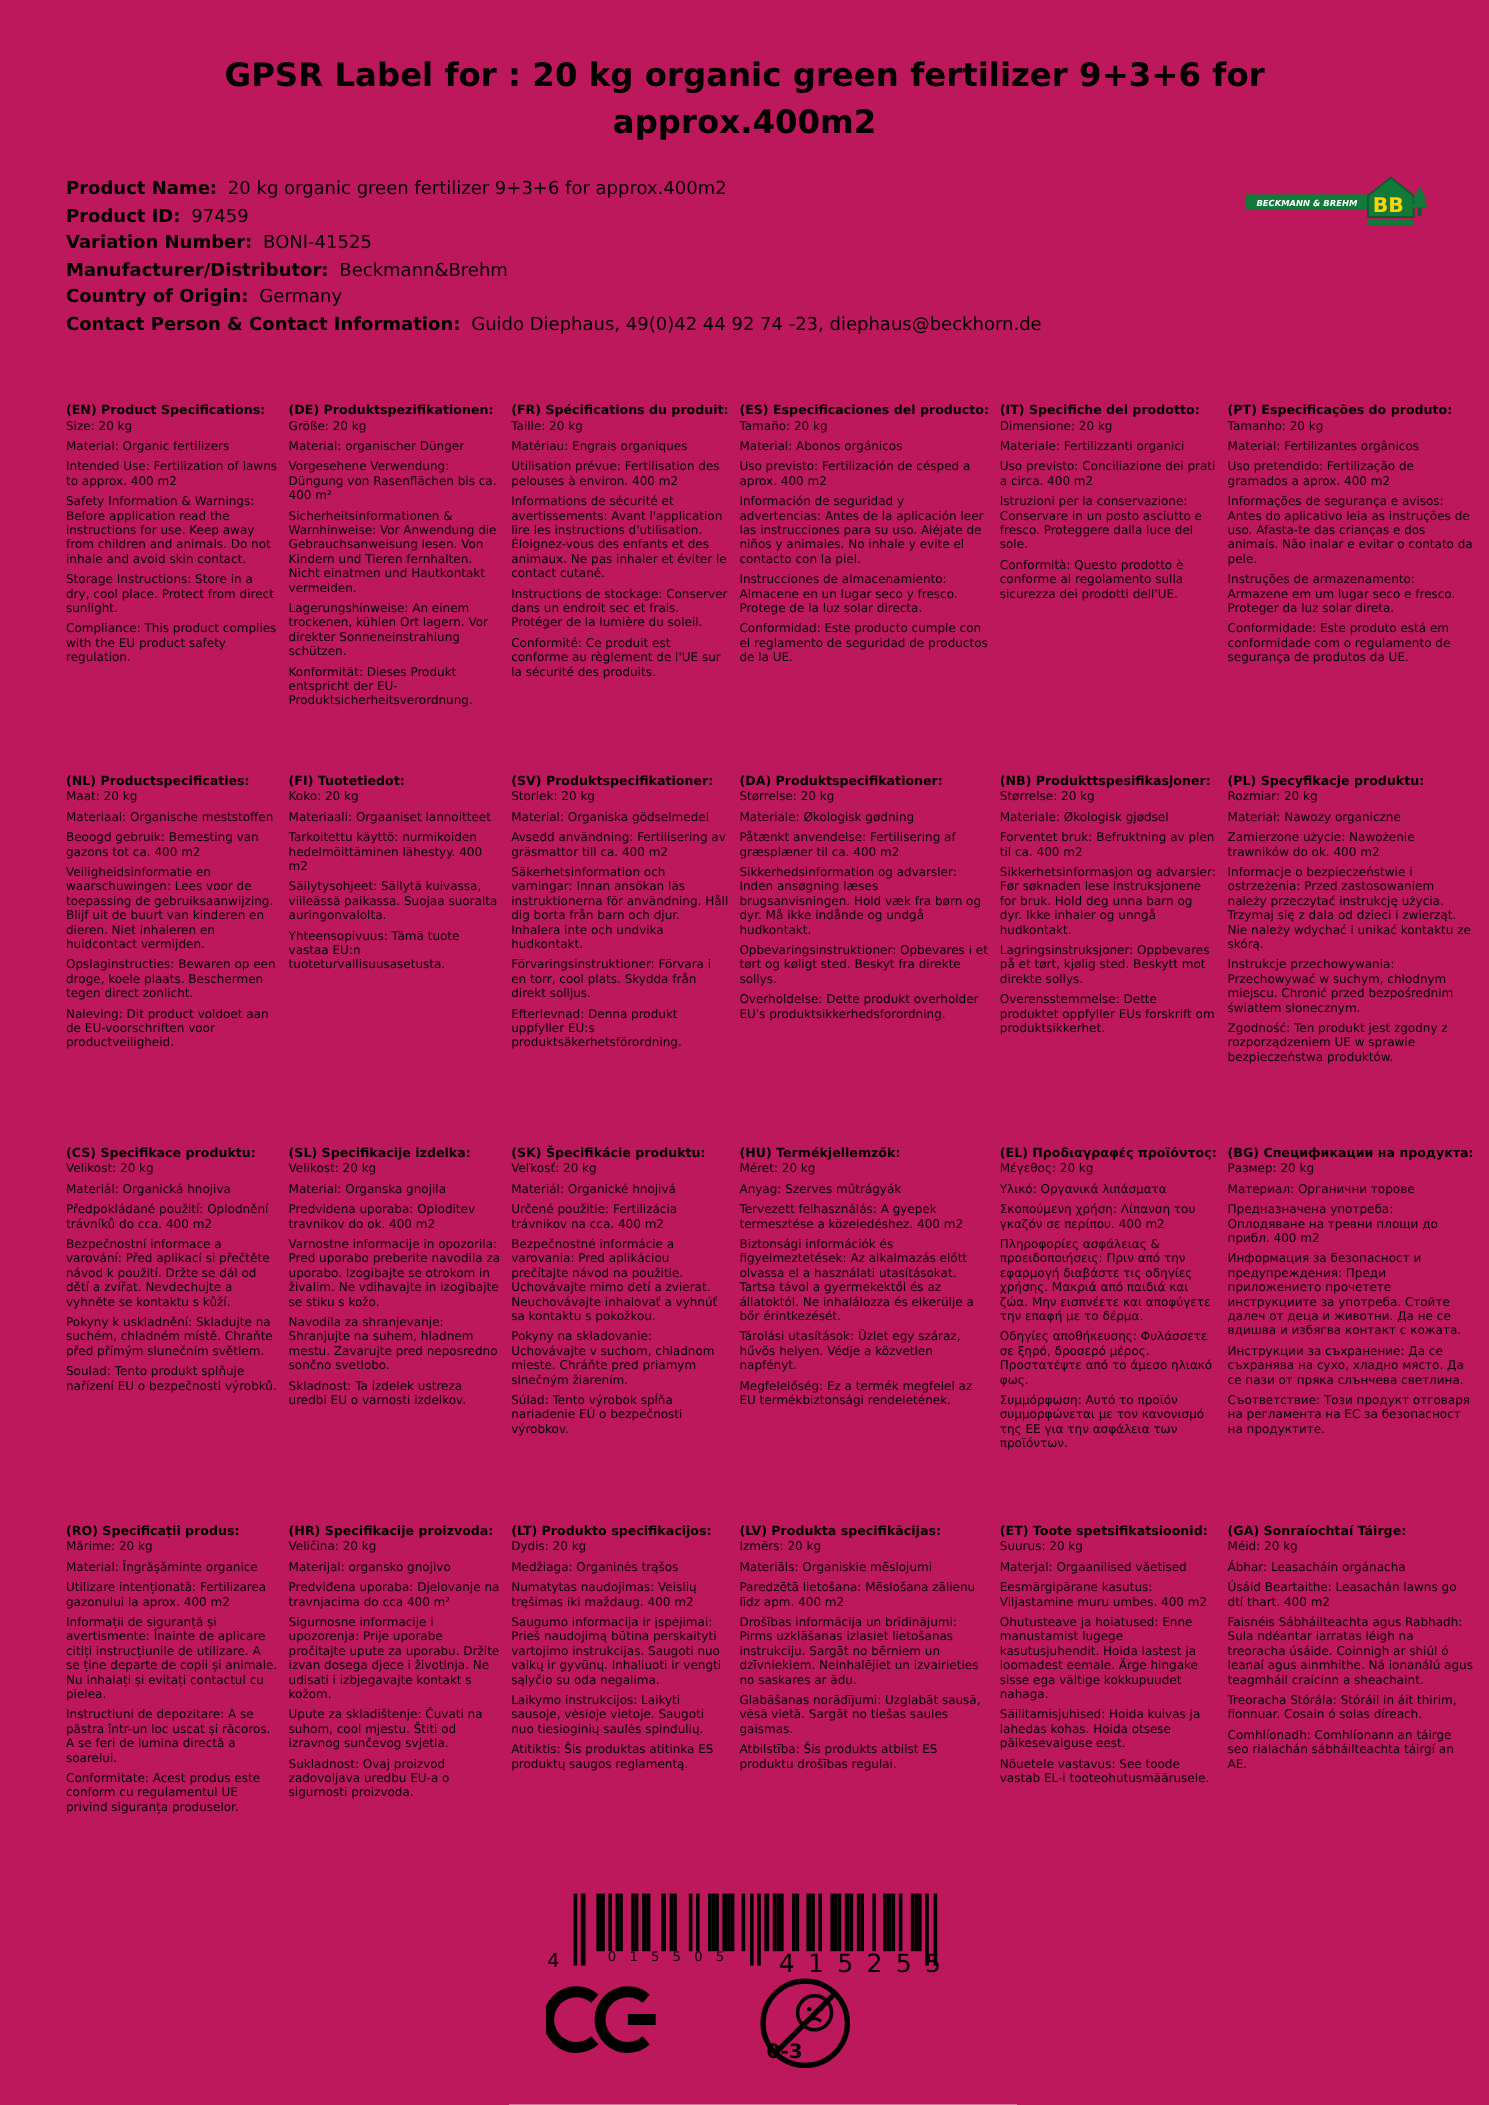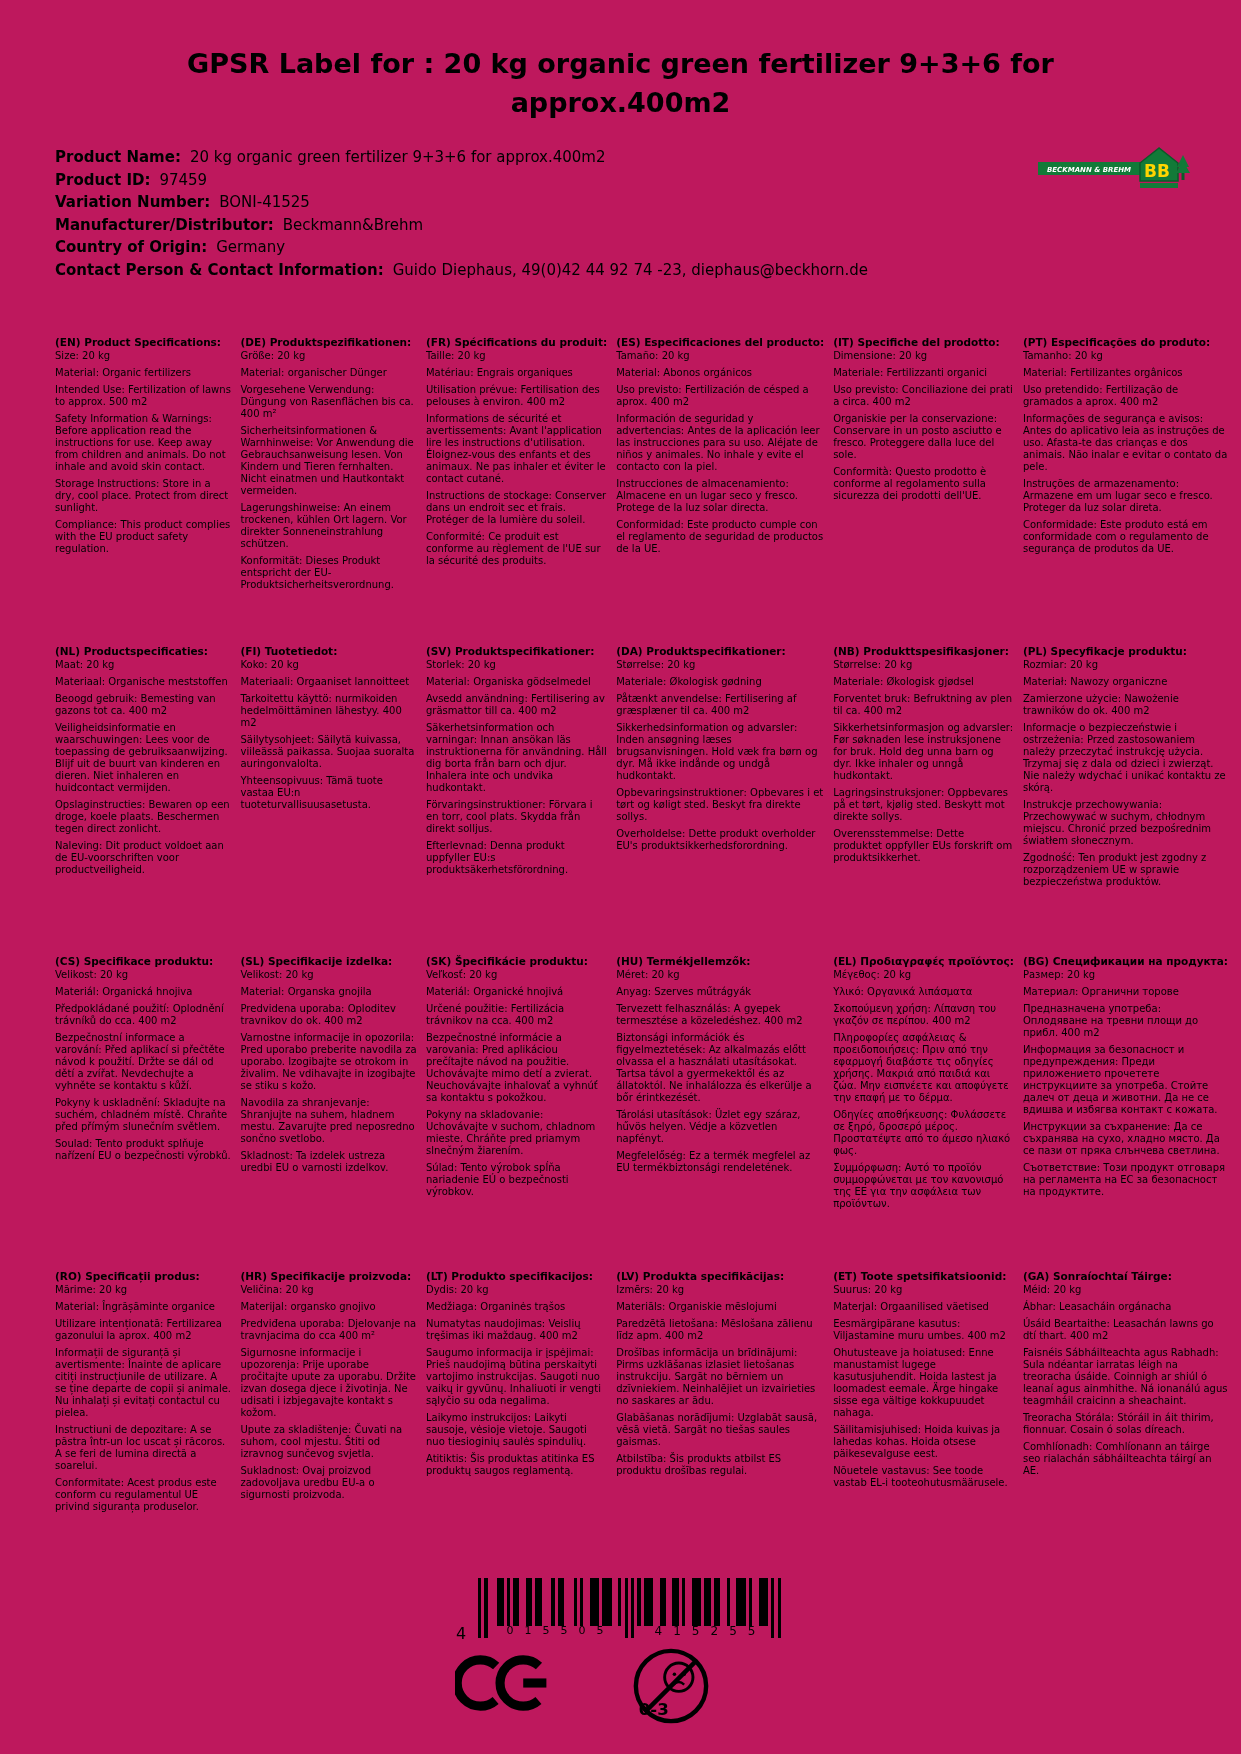--- a/index.html
+++ b/index.html
@@ -24,21 +24,21 @@
 
   .barcode{position:absolute;left:452px;top:1578px;width:330px;height:82px;}
   .bars{position:absolute;left:26px;top:0;display:flex;align-items:flex-start;}
   .mod{flex:0 0 3.2px;height:48px;}
   .mod.bar{background:#000;}
   .mod.tall{height:60px;}
   .bc-digit-first{position:absolute;left:4px;top:46px;font-size:16px;}
   .bc-digits-left{position:absolute;left:36px;top:46px;width:134px;text-align:center;
                   font-size:11px;letter-spacing:11px;text-indent:11px;}
   .bc-digits-right{position:absolute;left:186px;top:46px;width:134px;text-align:center;
-                  font-size:12px;letter-spacing:11px;text-indent:11px;}
+                  font-size:21px;letter-spacing:11px;text-indent:11px;}
 
   .ce-mark{position:absolute;left:455px;top:1650px;}
   .age-warning{position:absolute;left:630px;top:1644px;}
 </style>
 </head>
 <body>
 
 <div class="page">
 
   <h1 class="page-title">GPSR Label for : 20 kg organic green fertilizer 9+3+6 for approx.400m2</h1>
@@ -75,21 +75,21 @@
       <rect x="143.5" y="27" width="3" height="7" fill="#0b5a28"></rect>
       <rect x="102" y="37" width="38" height="5" fill="#127a38"></rect>
     </svg>
   </div>
 
   <div class="spec-grid">
       <div class="spec-block">
         <div class="spec-heading">(EN) Product Specifications:</div>
         <p class="spec-text">Size: 20 kg</p>
         <p class="spec-text">Material: Organic fertilizers</p>
-        <p class="spec-text">Intended Use: Fertilization of lawns to approx. 500 m2</p>
+        <p class="spec-text">Intended Use: Fertilization of lawns to approx. 400 m2</p>
         <p class="spec-text">Safety Information &amp; Warnings: Before application read the instructions for use. Keep away from children and animals. Do not inhale and avoid skin contact.</p>
         <p class="spec-text">Storage Instructions: Store in a dry, cool place. Protect from direct sunlight.</p>
         <p class="spec-text">Compliance: This product complies with the EU product safety regulation.</p>
       </div>
       <div class="spec-block">
         <div class="spec-heading">(DE) Produktspezifikationen:</div>
         <p class="spec-text">Größe: 20 kg</p>
         <p class="spec-text">Material: organischer Dünger</p>
         <p class="spec-text">Vorgesehene Verwendung: Düngung von Rasenflächen bis ca. 400 m²</p>
         <p class="spec-text">Sicherheitsinformationen &amp; Warnhinweise: Vor Anwendung die Gebrauchsanweisung lesen. Von Kindern und Tieren fernhalten. Nicht einatmen und Hautkontakt vermeiden.</p>
@@ -112,21 +112,21 @@
         <p class="spec-text">Uso previsto: Fertilización de césped a aprox. 400 m2</p>
         <p class="spec-text">Información de seguridad y advertencias: Antes de la aplicación leer las instrucciones para su uso. Aléjate de niños y animales. No inhale y evite el contacto con la piel.</p>
         <p class="spec-text">Instrucciones de almacenamiento: Almacene en un lugar seco y fresco. Protege de la luz solar directa.</p>
         <p class="spec-text">Conformidad: Este producto cumple con el reglamento de seguridad de productos de la UE.</p>
       </div>
       <div class="spec-block">
         <div class="spec-heading">(IT) Specifiche del prodotto:</div>
         <p class="spec-text">Dimensione: 20 kg</p>
         <p class="spec-text">Materiale: Fertilizzanti organici</p>
         <p class="spec-text">Uso previsto: Conciliazione dei prati a circa. 400 m2</p>
-        <p class="spec-text">Organiskie per la conservazione: Conservare in un posto asciutto e fresco. Proteggere dalla luce del sole.</p>
+        <p class="spec-text">Istruzioni per la conservazione: Conservare in un posto asciutto e fresco. Proteggere dalla luce del sole.</p>
         <p class="spec-text">Conformità: Questo prodotto è conforme al regolamento sulla sicurezza dei prodotti dell'UE.</p>
       </div>
       <div class="spec-block">
         <div class="spec-heading">(PT) Especificações do produto:</div>
         <p class="spec-text">Tamanho: 20 kg</p>
         <p class="spec-text">Material: Fertilizantes orgânicos</p>
         <p class="spec-text">Uso pretendido: Fertilização de gramados a aprox. 400 m2</p>
         <p class="spec-text">Informações de segurança e avisos: Antes do aplicativo leia as instruções de uso. Afasta-te das crianças e dos animais. Não inalar e evitar o contato da pele.</p>
         <p class="spec-text">Instruções de armazenamento: Armazene em um lugar seco e fresco. Proteger da luz solar direta.</p>
         <p class="spec-text">Conformidade: Este produto está em conformidade com o regulamento de segurança de produtos da UE.</p>

